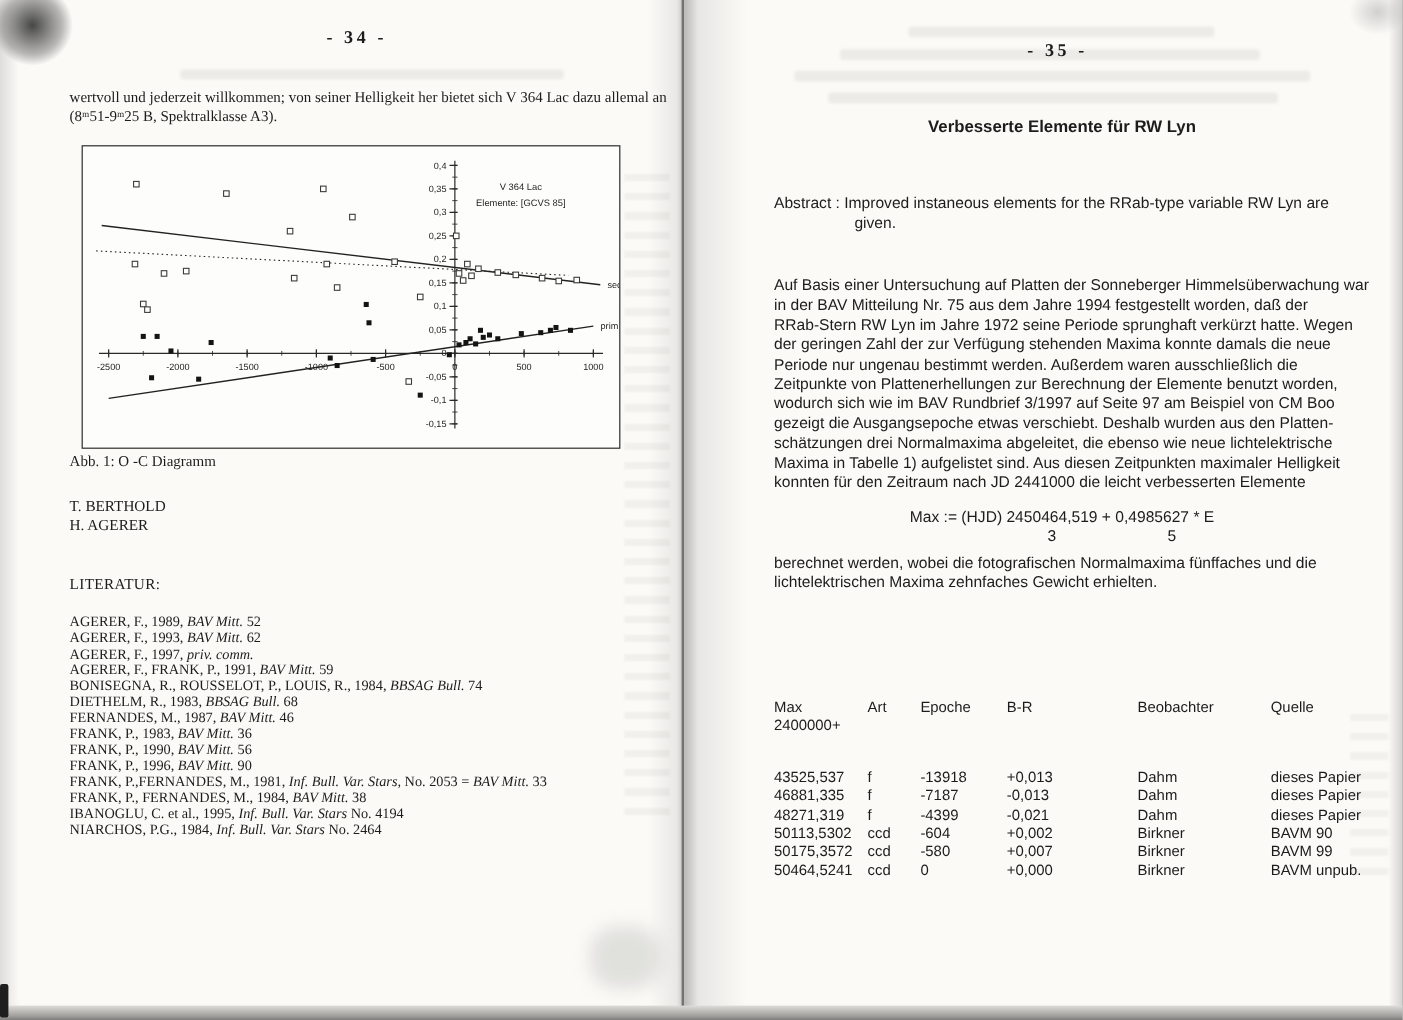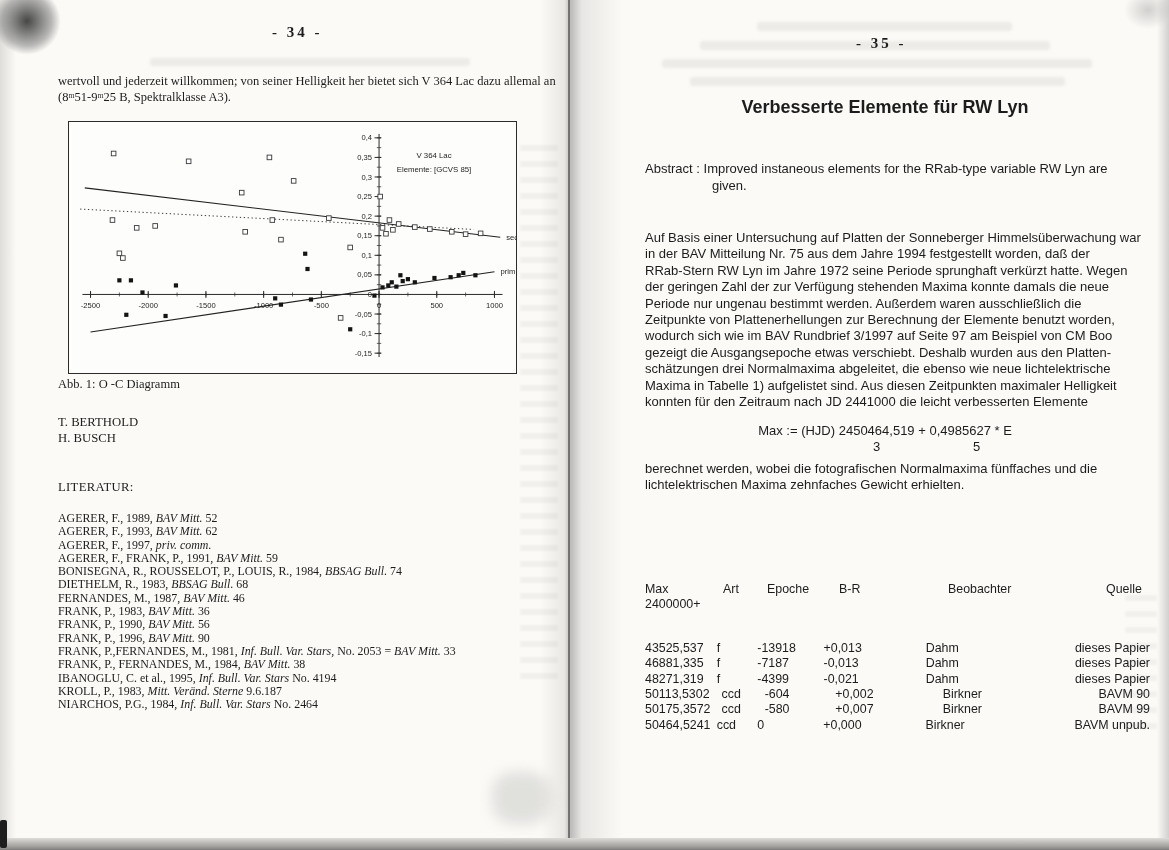--- a/index.html
+++ b/index.html
@@ -29,29 +29,29 @@
   .pagenum{font-weight:bold;font-size:15px;letter-spacing:3px;}
   .serif-text{font-size:12.5px;line-height:15.5px;}
   .chart-box{left:68px;top:121px;width:447px;height:251px;border:1.4px solid #2c2c2c;background:rgba(255,255,255,.5);}
   .chart-box svg{font-family:"Liberation Sans","DejaVu Sans",sans-serif;}
   .caption{font-size:12.5px;}
   .authors div{font-size:12.7px;line-height:16px;}
   .lit-heading{font-size:12.7px;letter-spacing:.3px;}
   .lit-list div{font-size:11.9px;line-height:13.3px;white-space:nowrap;}
   
   .sans{font-family:"Liberation Sans","DejaVu Sans",sans-serif;}
-  .rp-title{font-weight:bold;font-size:18px;text-align:center;}
+  .rp-title{font-weight:bold;font-size:14px;text-align:center;}
   .rp-text div{font-size:13px;line-height:16.4px;white-space:nowrap;}
   .rp-abstract div{font-size:13px;line-height:16.5px;white-space:nowrap;}
   .rp-abstract div:nth-child(2){padding-left:67px;}
   .formula{font-size:13px;text-align:center;}
   .sig{font-size:13px;text-align:right;}
   .tbl{font-size:12.4px;}
   .trow{display:flex;line-height:15.4px;white-space:nowrap;}
-  .tc0{width:78px;}.tc1{width:44px;}.tc2{width:72px;}.tc3{width:85px;}.tc4{width:111px;margin-left:24px;}.tc5{flex:1;margin-left:47px;}
+  .tc0{width:78px;}.tc1{width:44px;}.tc2{width:72px;}.tc3{width:85px;}.tc4{width:111px;margin-left:24px;}.tc5{flex:1;}
 </style>
 </head>
 <body>
 
 <div class="scan">
 
   <div class="abs ghost" style="left:150px;top:58px;width:320px;height:8px;"></div>
   <div class="abs ghost-stripes" style="left:520px;top:145px;width:38px;height:540px;"></div>
   <div class="abs ghost" style="left:757px;top:22px;width:255px;height:9px;"></div>
   <div class="abs ghost" style="left:700px;top:41px;width:350px;height:9px;"></div>
@@ -208,40 +208,39 @@
         <rect x="404.31756756756755" y="151.15593220338985" width="4.2" height="4.2" fill="#141414"></rect>
         <text x="365" y="36" font-size="7.8" fill="#1e1e1e" text-anchor="middle">V 364 Lac</text>
         <text x="365" y="50" font-size="7.8" fill="#1e1e1e" text-anchor="middle">Elemente: [GCVS 85]</text>
       </svg>
   </div>
 
   <div class="abs caption" style="left:58px;top:377px;">Abb. 1: O -C Diagramm</div>
 
   <div class="abs authors" style="left:58px;top:414px;">
       <div>T. BERTHOLD</div>
-      <div>H. BUSCH</div>
+      <div>H. AGERER</div>
     </div>
 
   <div class="abs lit-heading" style="left:58px;top:480px;">LITERATUR:</div>
 
   <div class="abs lit-list" style="left:58px;top:512px;width:520px;">
       <div><span>AGERER, F., 1989, </span><i>BAV Mitt.</i><span> 52</span></div>
       <div><span>AGERER, F., 1993, </span><i>BAV Mitt.</i><span> 62</span></div>
       <div><span>AGERER, F., 1997, </span><i>priv. comm.</i><span></span></div>
       <div><span>AGERER, F., FRANK, P., 1991, </span><i>BAV Mitt.</i><span> 59</span></div>
       <div><span>BONISEGNA, R., ROUSSELOT, P., LOUIS, R., 1984, </span><i>BBSAG Bull.</i><span> 74</span></div>
       <div><span>DIETHELM, R., 1983, </span><i>BBSAG Bull.</i><span> 68</span></div>
       <div><span>FERNANDES, M., 1987, </span><i>BAV Mitt.</i><span> 46</span></div>
       <div><span>FRANK, P., 1983, </span><i>BAV Mitt.</i><span> 36</span></div>
       <div><span>FRANK, P., 1990, </span><i>BAV Mitt.</i><span> 56</span></div>
       <div><span>FRANK, P., 1996, </span><i>BAV Mitt.</i><span> 90</span></div>
       <div><span>FRANK, P.,FERNANDES, M., 1981, </span><i>Inf. Bull. Var. Stars,</i><span> No. 2053 = </span><i>BAV Mitt.</i><span> 33</span></div>
       <div><span>FRANK, P., FERNANDES, M., 1984, </span><i>BAV Mitt.</i><span> 38</span></div>
       <div><span>IBANOGLU, C. et al., 1995, </span><i>Inf. Bull. Var. Stars</i><span> No. 4194</span></div>
-      <div><span>KROLL, P., 1983, </span><i>Mitt. Veränd. Sterne</i><span> 9.6.187</span></div>
       <div><span>NIARCHOS, P.G., 1984, </span><i>Inf. Bull. Var. Stars</i><span> No. 2464</span></div>
     </div>
 
   <div class="abs pagenum sans" style="left:856px;top:35px;font-family:'Liberation Serif','DejaVu Serif',serif;">- 35 -</div>
 
   <div class="abs rp-title sans" style="left:645px;top:97px;width:480px;">Verbesserte Elemente für RW Lyn</div>
 
   <div class="abs rp-abstract sans" style="left:645px;top:161px;width:490px;">
       <div>Abstract : Improved instaneous elements for the RRab-type variable RW Lyn are</div>
       <div>given.</div>

